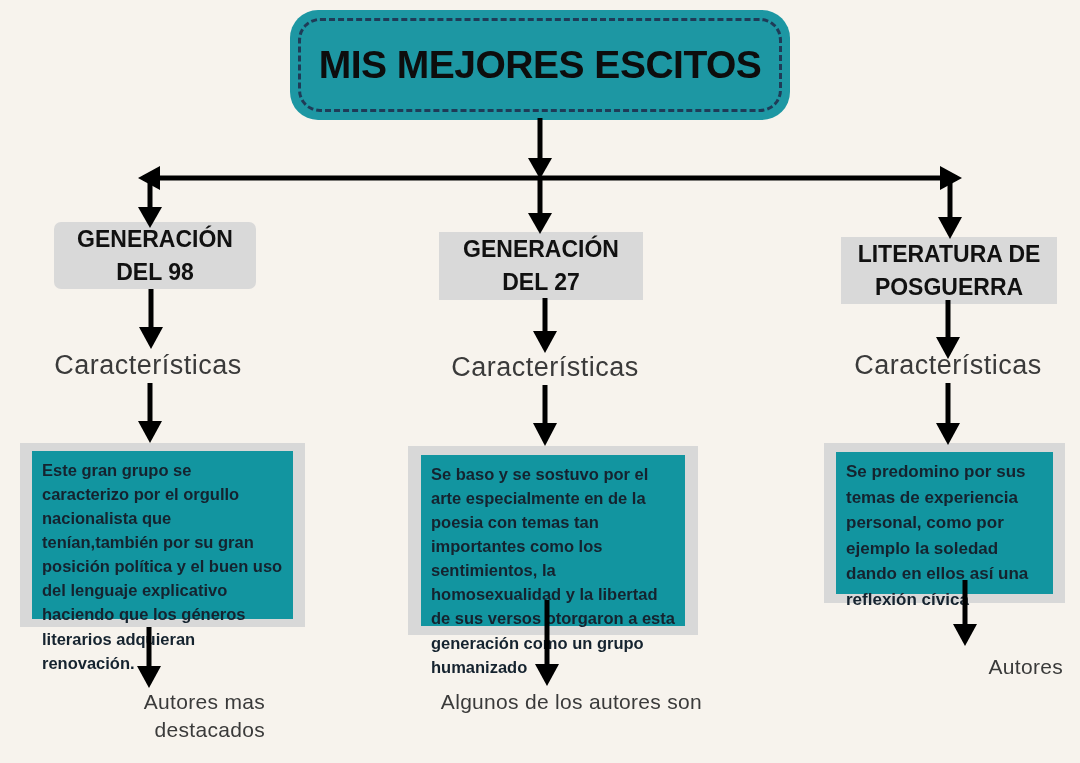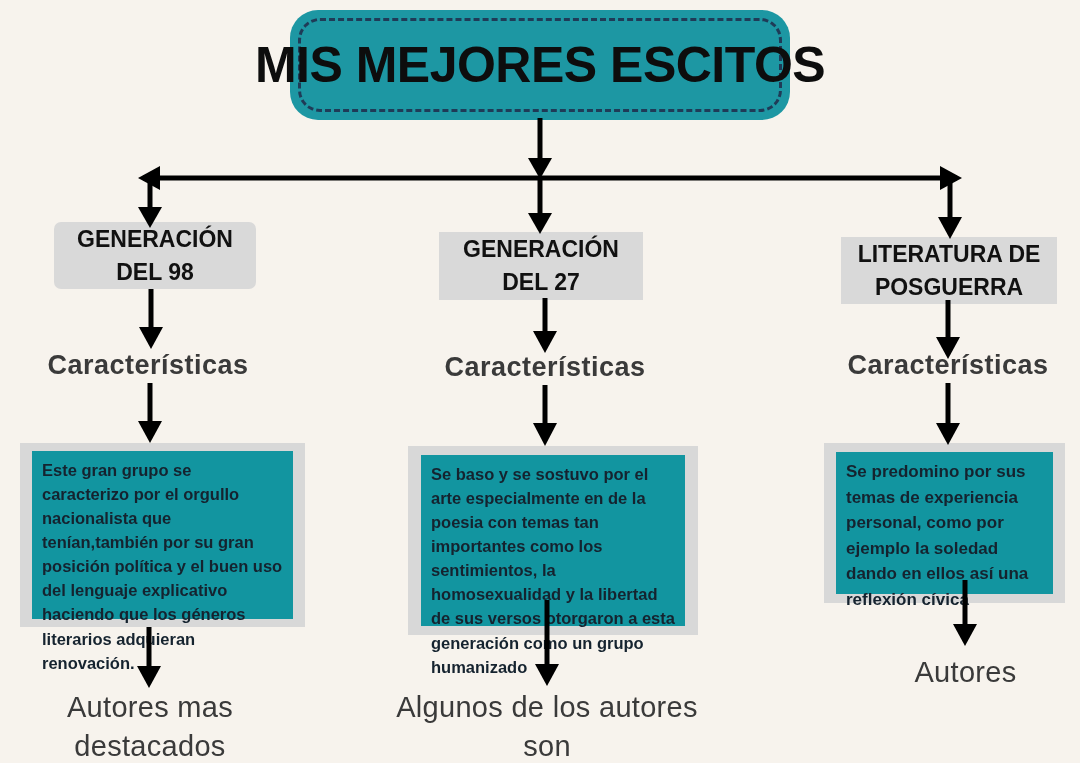--- a/index.html
+++ b/index.html
@@ -18,57 +18,57 @@
     position:absolute;left:290px;top:10px;width:500px;height:110px;
     background:#1d97a3;border-radius:28px;z-index:2;
     display:flex;align-items:center;justify-content:center;
   }
   .title-inner{
     position:absolute;left:8px;top:8px;right:8px;bottom:8px;
     border:3px dashed #1f3b57;border-radius:22px;
     display:flex;align-items:center;justify-content:center;
   }
   .title-text{
-    font-weight:700;font-size:50px;letter-spacing:-0.5px;color:#0d0d0d;
+    font-weight:700;font-size:39px;letter-spacing:-0.5px;color:#0d0d0d;
     white-space:nowrap;
   }
   
   .hdr{
     position:absolute;background:#d9d9d9;z-index:1;
     display:flex;align-items:center;justify-content:center;text-align:center;
     font-weight:700;font-size:23px;line-height:1.42;color:#111;
   }
   .hdr0{left:54px;top:222px;width:202px;height:67px;border-radius:7px;}
   .hdr1{left:439px;top:232px;width:204px;height:68px;}
   .hdr2{left:841px;top:237px;width:216px;height:67px;}
   
   .carac{
     position:absolute;z-index:1;width:210px;text-align:center;
-    font-weight:700;font-size:27px;letter-spacing:0.5px;color:#3a3a3a;
+    font-weight:400;font-size:27px;letter-spacing:0.5px;color:#3a3a3a;
   }
   .carac0{left:43px;top:350px;}
   .carac1{left:440px;top:352px;}
   .carac2{left:843px;top:350px;}
   
   .desc-outer{
     position:absolute;background:#d8d8d8;z-index:1;box-sizing:border-box;
   }
   .desc0{left:20px;top:443px;width:285px;height:184px;padding:8px 12px;}
   .desc1{left:408px;top:446px;width:290px;height:189px;padding:9px 13px;}
   .desc2{left:824px;top:443px;width:241px;height:160px;padding:9px 12px;}
   .desc-inner{
     background:#1295a0;width:100%;height:100%;box-sizing:border-box;
     padding:7px 10px;
     font-weight:700;font-size:16.5px;line-height:1.46;color:#15232f;
   }
   .desc2 .desc-inner{font-size:17px;line-height:1.5;}
   
   .footer-label{
-    position:absolute;z-index:1;text-align:center;
-    font-weight:300;font-size:29px;letter-spacing:0.3px;color:#3a3a3a;
+    position:absolute;z-index:1;text-align:right;
+    font-weight:300;font-size:21px;letter-spacing:0.3px;color:#3a3a3a;
     line-height:1.35;
   }
   .foot0{left:35px;top:688px;width:230px;}
   .foot1{left:392px;top:688px;width:310px;}
   .foot2{left:868px;top:653px;width:195px;}
 </style>
 </head>
 <body>
 
 <div class="canvas">

